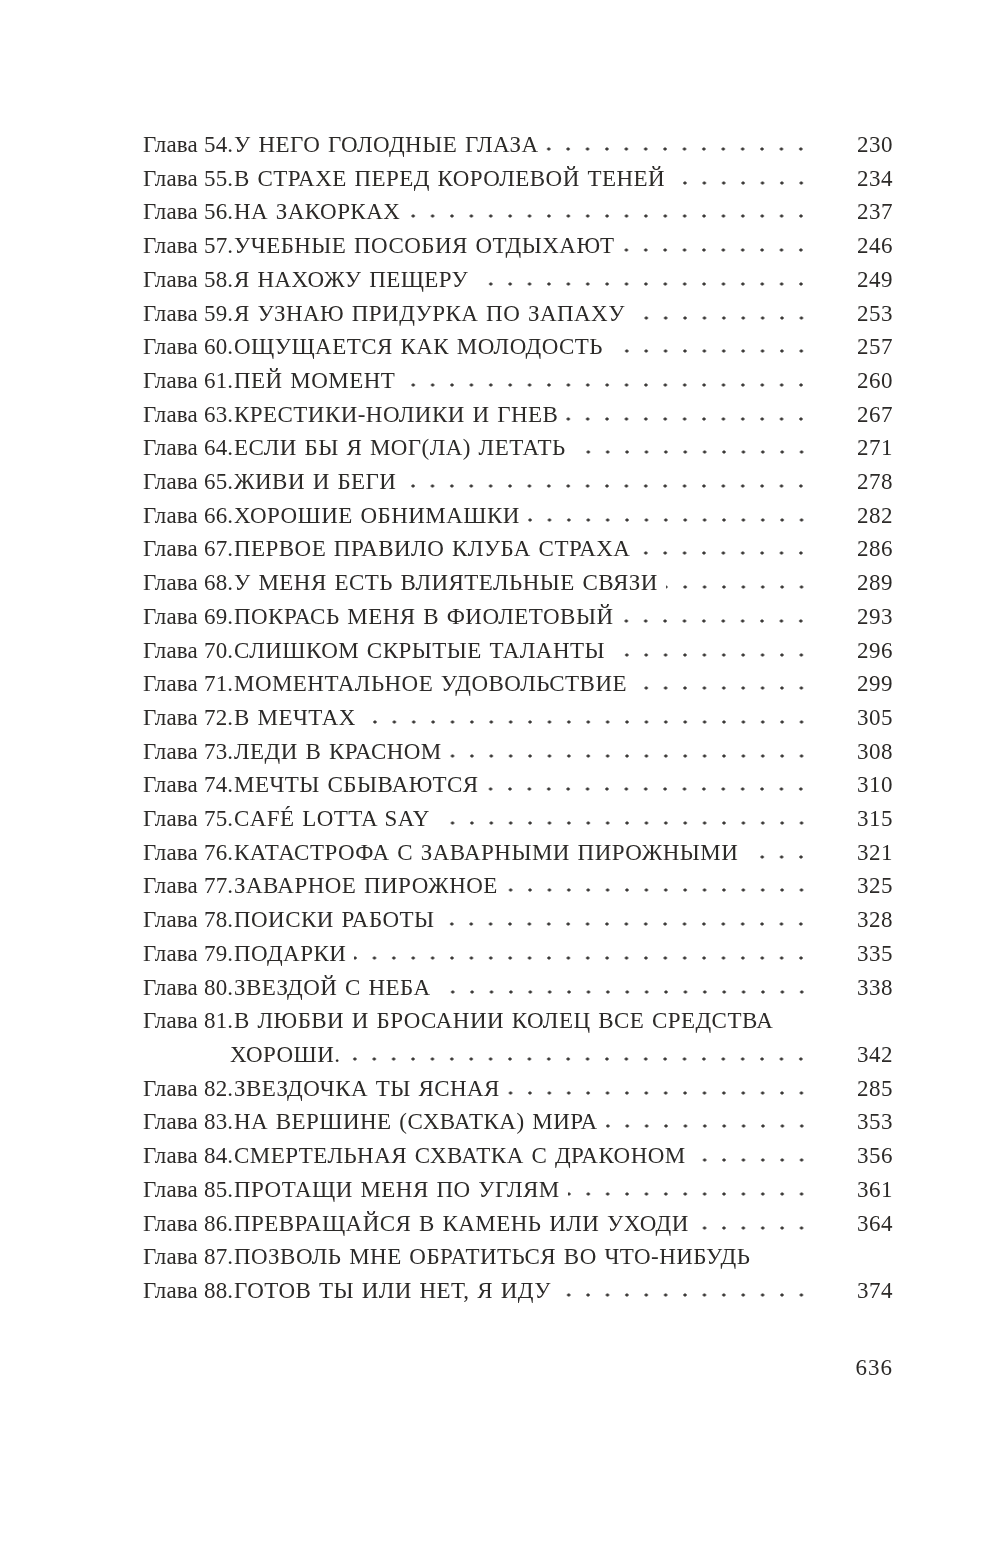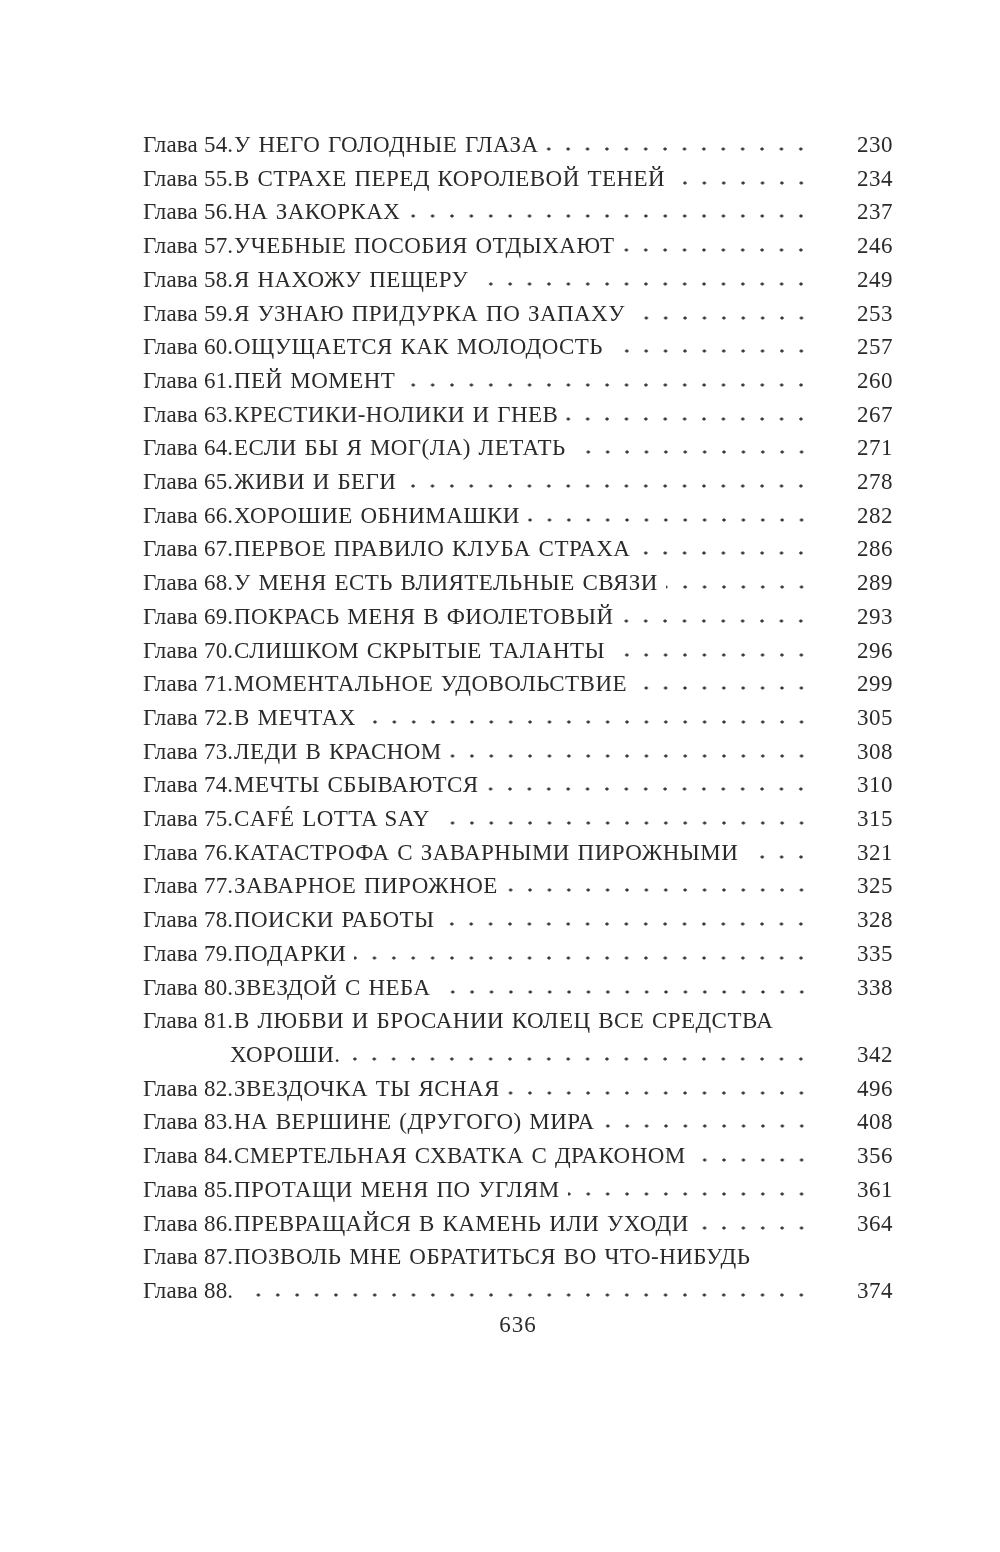--- a/index.html
+++ b/index.html
@@ -48,21 +48,22 @@
     background-repeat:repeat-x;
     background-position:right bottom;
   }
   .pagenum{
     flex:0 0 auto;
     text-align:center;
     letter-spacing:.5px;
     margin-left:36px;
   }
   .footer{
-    text-align:center;
+    margin-top:43px;
+    text-align:right;
     line-height:33.7px;
     letter-spacing:1px;
   }
 </style>
 </head>
 <body>
 
 <main class="page">
   <section>
       <div class="toc-line">
@@ -229,27 +230,27 @@
       <div class="toc-line">
     <span class="label cont"></span>
     <span class="title">ХОРОШИ.</span>
     <span class="leader"></span>
     <span class="pagenum">342</span>
   </div>
       <div class="toc-line">
     <span class="label">Глава 82.</span>
     <span class="title">ЗВЕЗДОЧКА ТЫ ЯСНАЯ</span>
     <span class="leader"></span>
-    <span class="pagenum">496</span>
+    <span class="pagenum">285</span>
   </div>
       <div class="toc-line">
     <span class="label">Глава 83.</span>
-    <span class="title">НА ВЕРШИНЕ (ДРУГОГО) МИРА</span>
-    <span class="leader"></span>
-    <span class="pagenum">408</span>
+    <span class="title">НА ВЕРШИНЕ (СХВАТКА) МИРА</span>
+    <span class="leader"></span>
+    <span class="pagenum">353</span>
   </div>
       <div class="toc-line">
     <span class="label">Глава 84.</span>
     <span class="title">СМЕРТЕЛЬНАЯ СХВАТКА С ДРАКОНОМ</span>
     <span class="leader"></span>
     <span class="pagenum">356</span>
   </div>
       <div class="toc-line">
     <span class="label">Глава 85.</span>
     <span class="title">ПРОТАЩИ МЕНЯ ПО УГЛЯМ</span>
@@ -262,20 +263,21 @@
     <span class="leader"></span>
     <span class="pagenum">364</span>
   </div>
       <div class="toc-line">
     <span class="label">Глава 87.</span>
     <span class="title">ПОЗВОЛЬ МНЕ ОБРАТИТЬСЯ ВО ЧТО-НИБУДЬ</span>
 
   </div>
       <div class="toc-line">
     <span class="label">Глава 88.</span>
+    <span class="title">ГОТОВ ТЫ ИЛИ НЕТ, Я ИДУ</span>
     <span class="leader"></span>
     <span class="pagenum">374</span>
   </div>
     </section>
   <div class="footer">
     <span>636</span>
   </div>
 </main>
 
 </body></html>

